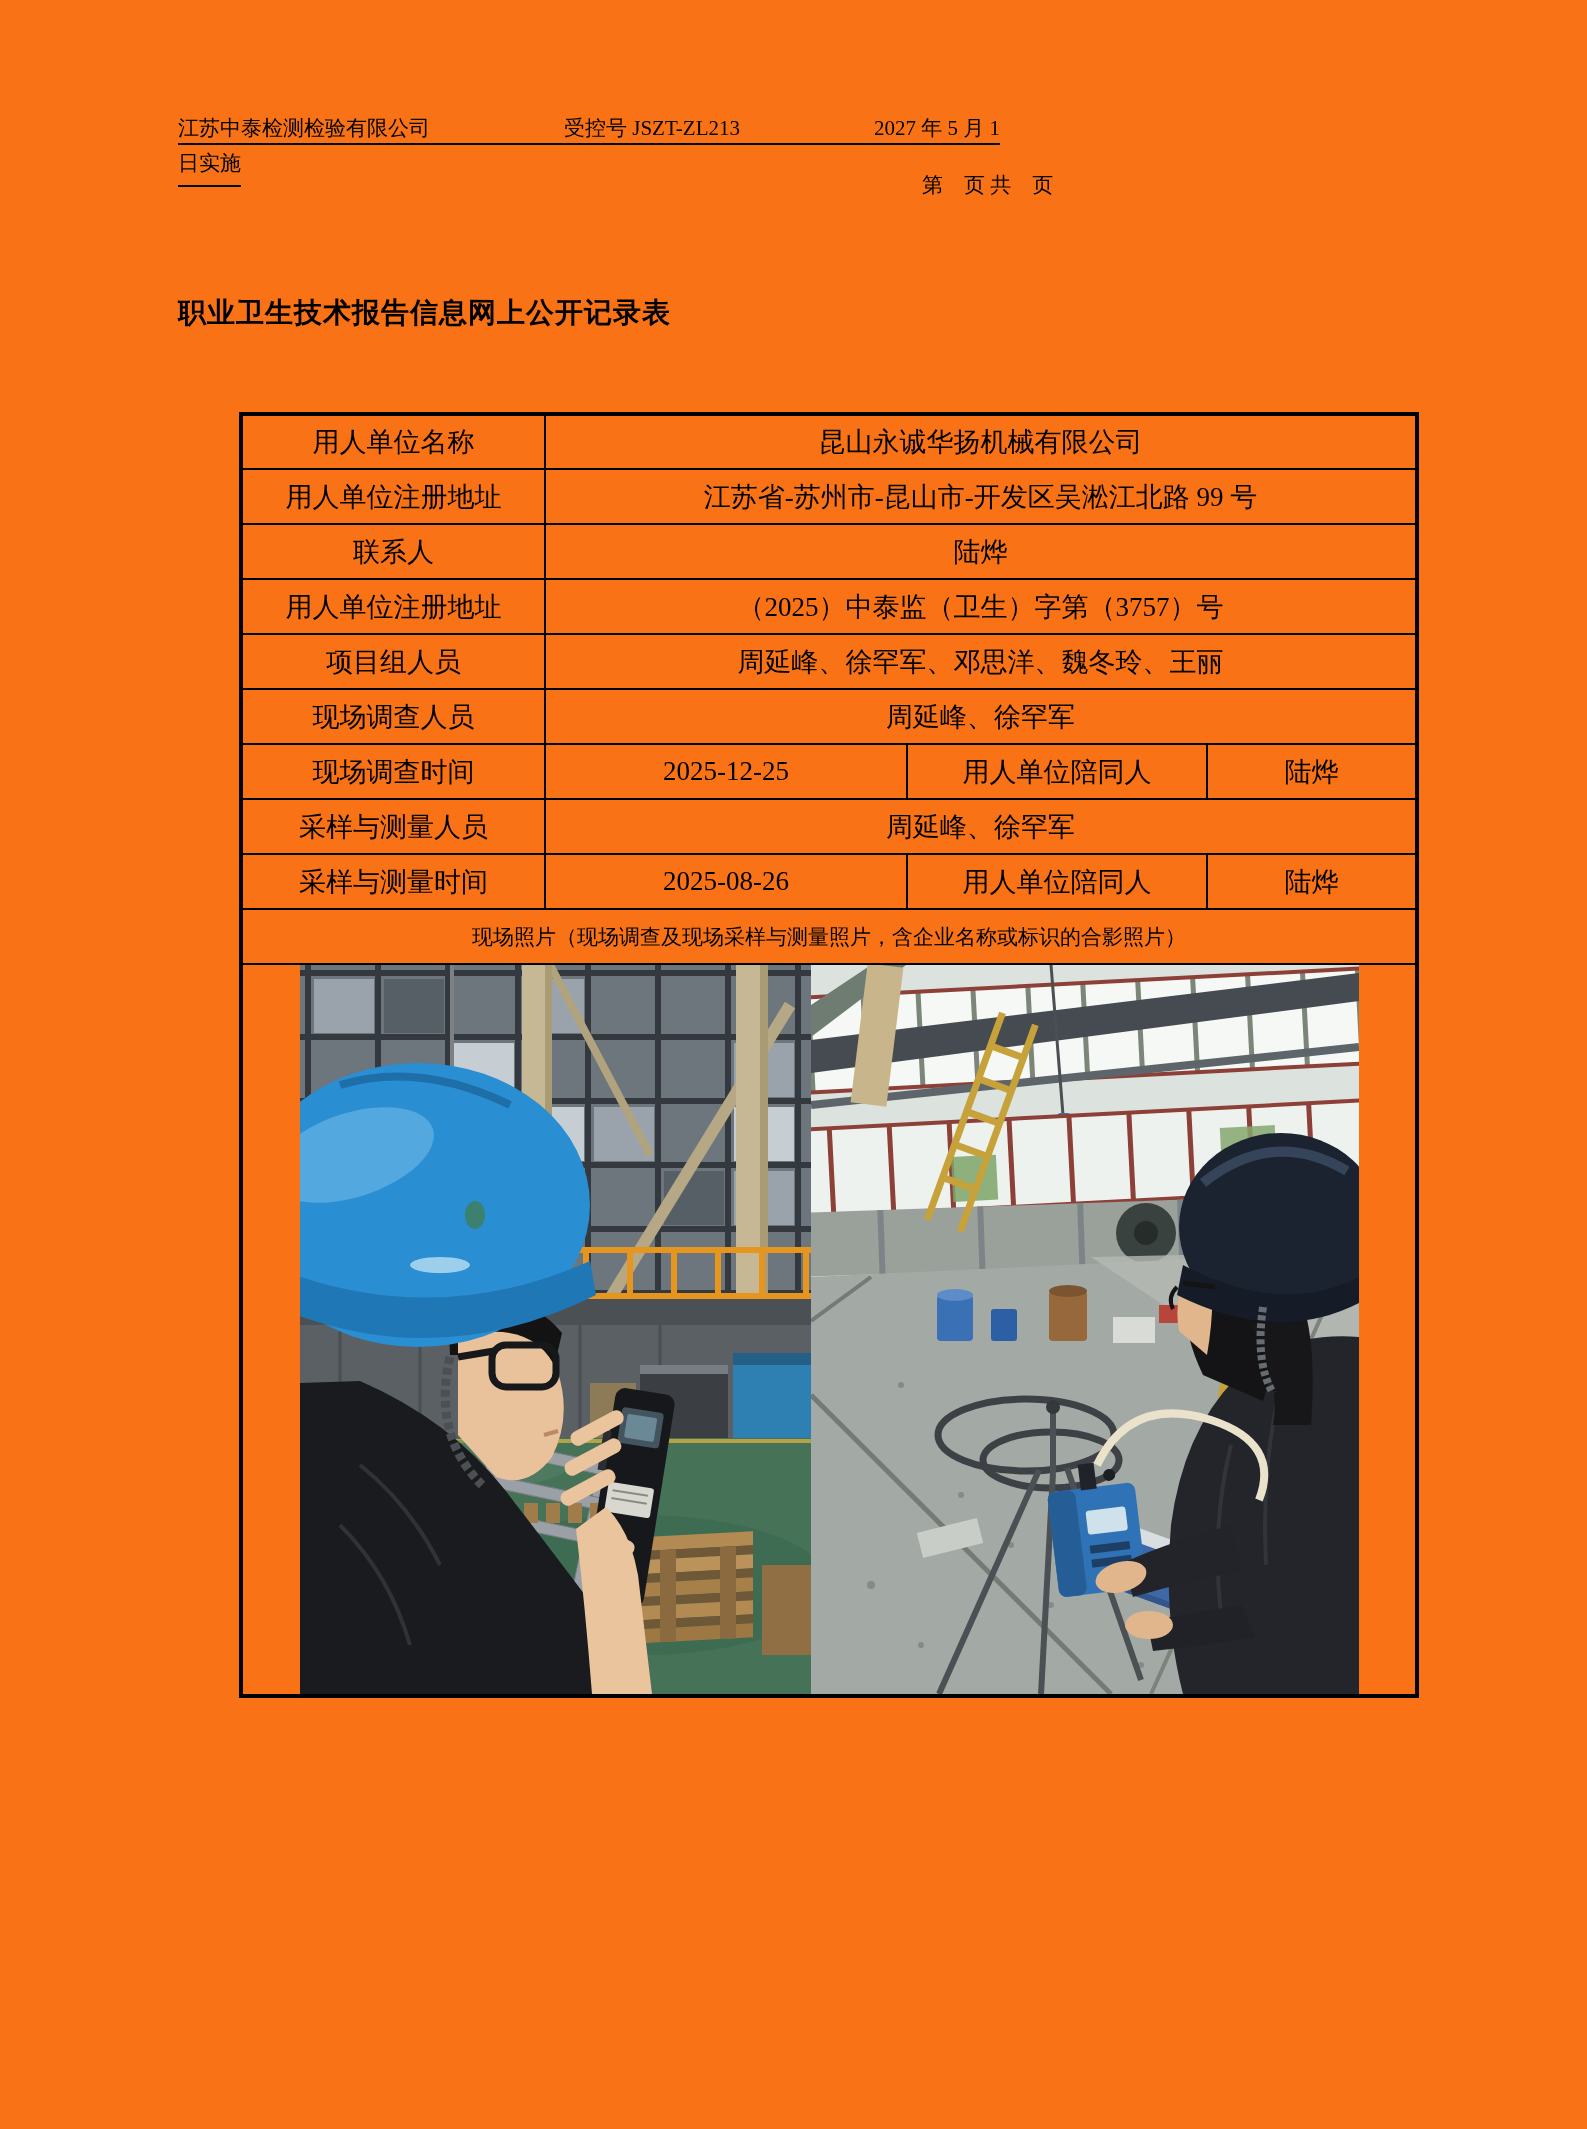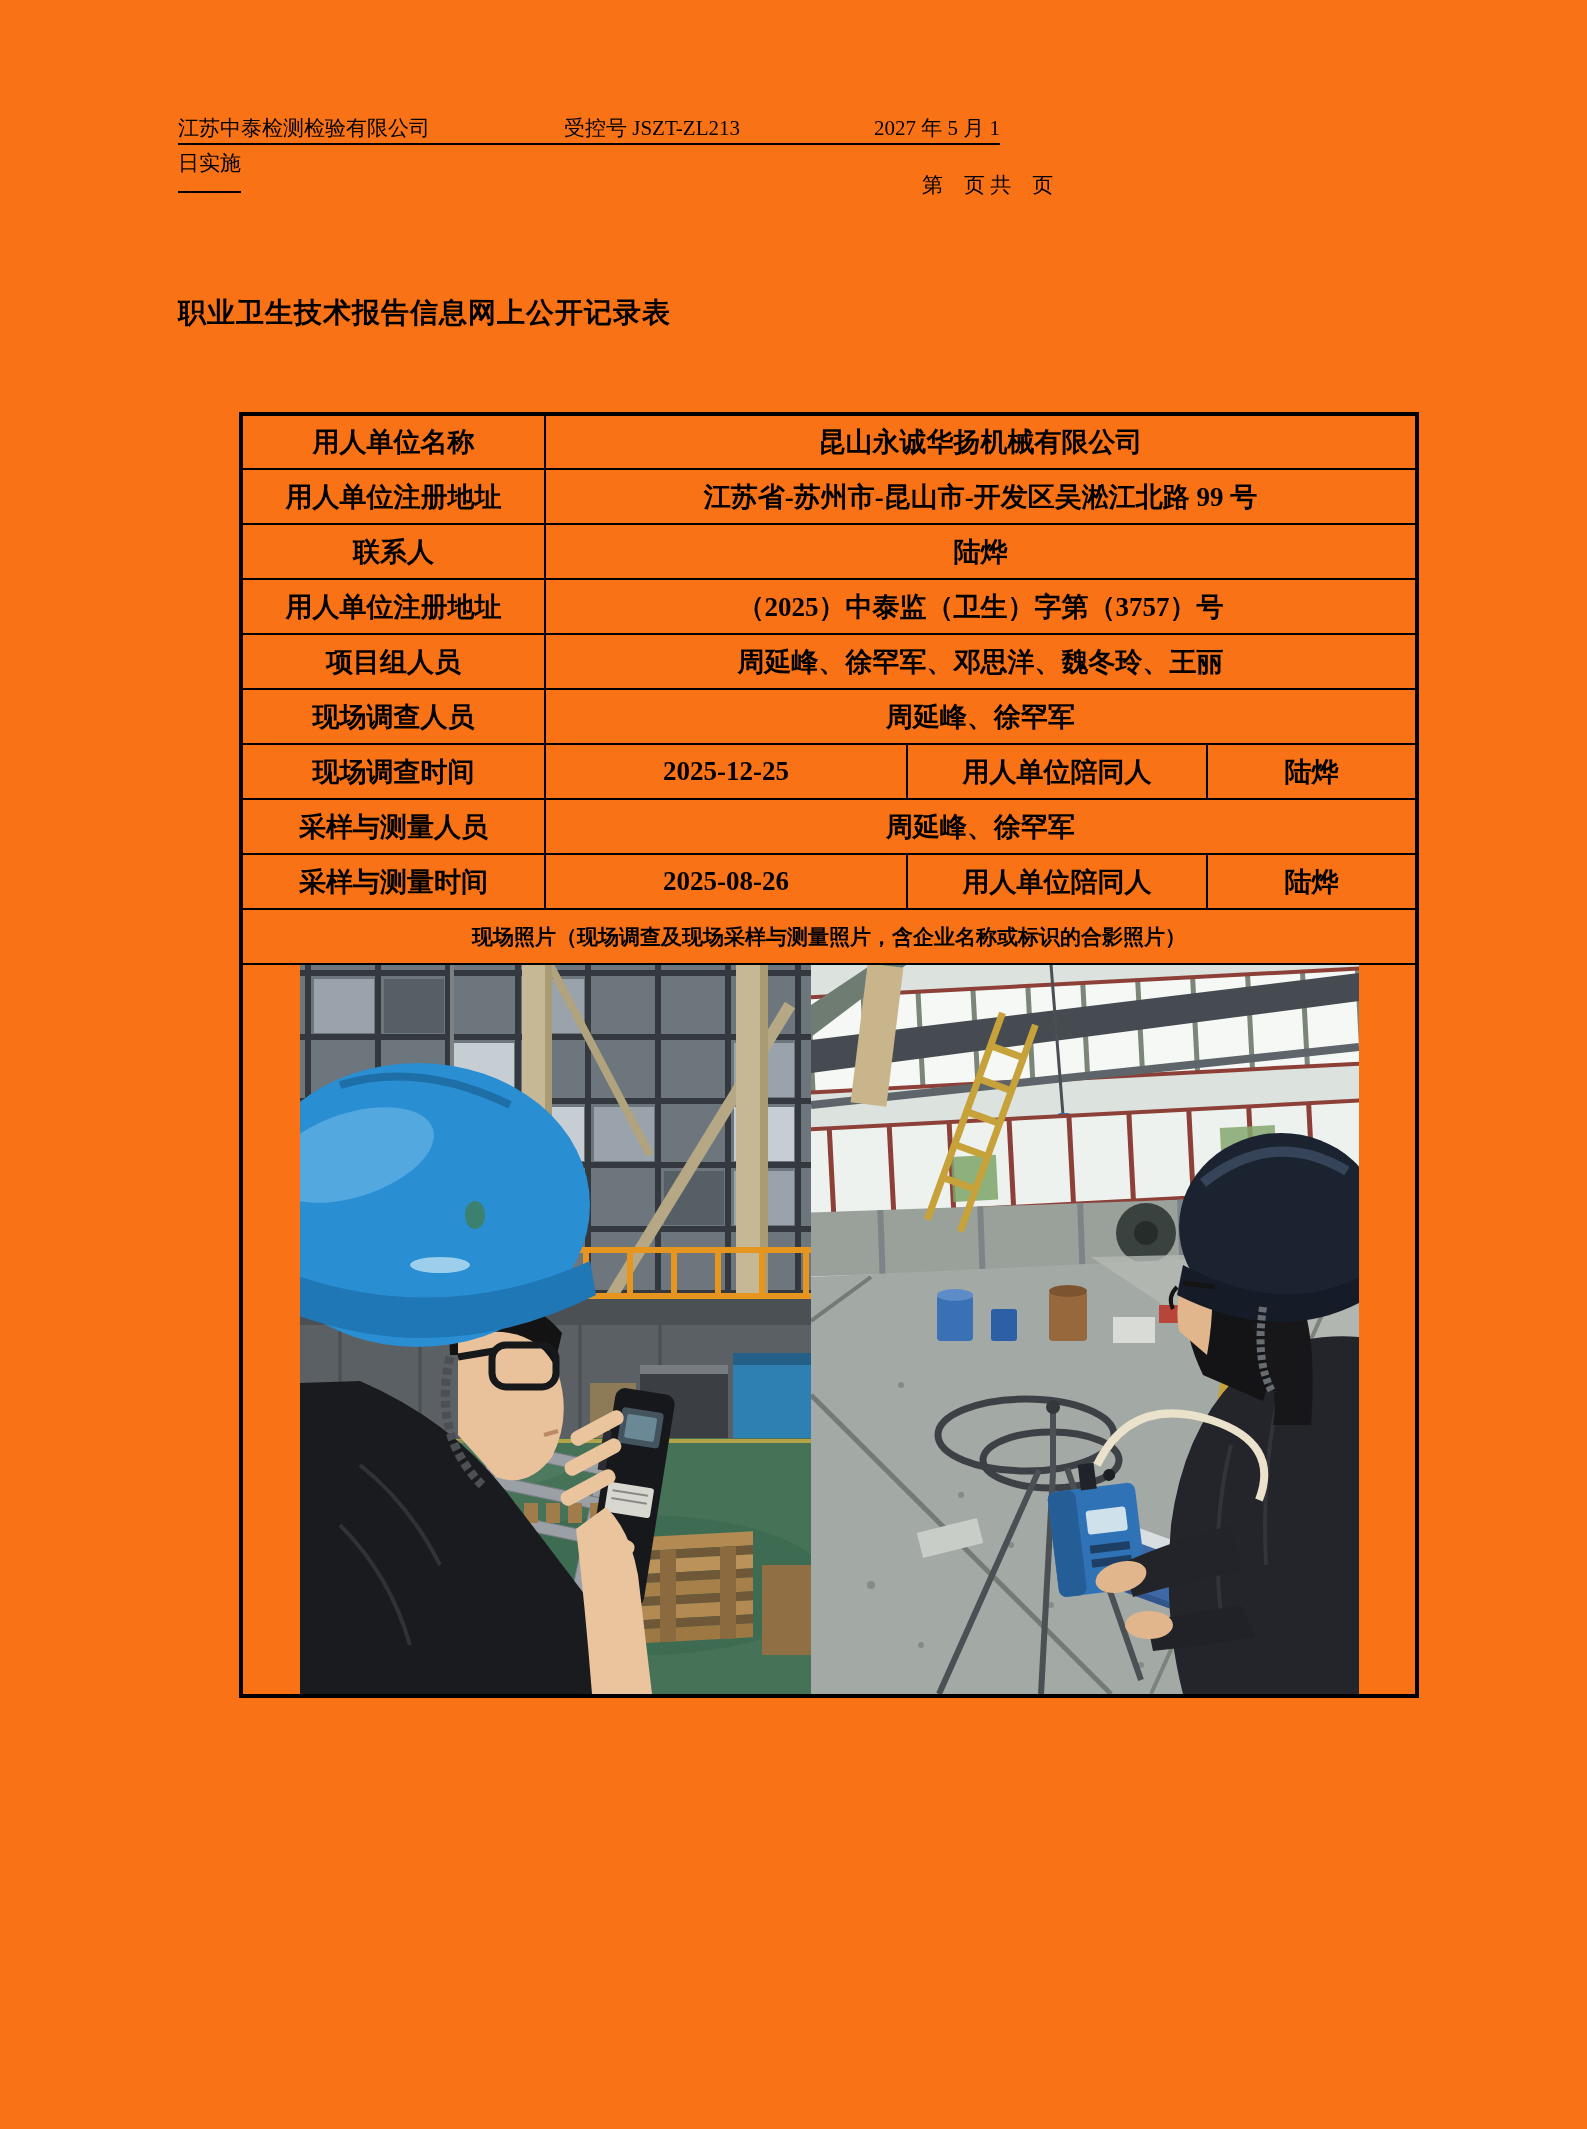--- a/index.html
+++ b/index.html
@@ -16,21 +16,21 @@
   .header-line1 {
     position:absolute; left:178px; top:114px; width:822px;
     display:flex; justify-content:space-between; align-items:flex-end;
     font-size:21px; line-height:28px;
     border-bottom:2px solid #000; padding-bottom:1px;
   }
   .header-line2 {
     position:absolute; left:178px; top:149px;
     font-size:21px; line-height:28px;
   }
-  .header-line2 span { display:inline-block; border-bottom:2px solid #000; padding-bottom:14px;text-align:right; }
+  .header-line2 span { display:inline-block; border-bottom:2px solid #000; padding-bottom:8px;text-align:right; }
   .page-note {
     position:absolute; left:922px; top:172px; width:200px;
     font-size:21px; line-height:26px; white-space:pre;
   }
   .doc-title {
     position:absolute; left:178px; top:294px; width:822px;
     text-align:left;
     font-family:Liberation Sans, sans-serif;
     font-weight:bold; font-size:28px; letter-spacing:1px;
   }
@@ -40,21 +40,20 @@
     border-collapse:collapse; table-layout:fixed;
     border:4px solid #000;
     font-size:27px;
   }
   table.record-table td {
     border:2px solid #000;
     height:55px;
     text-align:center; vertical-align:middle;
     padding:0 4px;
     overflow:hidden;
-    font-weight:bold;
   }
   td.caption-cell { font-size:21px; }
   td.photo-cell {
     height:1004px;
     vertical-align:top; text-align:left;
     padding:11px 0 0 97px;
     font-size:0;
   }
   td.photo-cell svg { display:inline-block; vertical-align:top; }
 </style>

